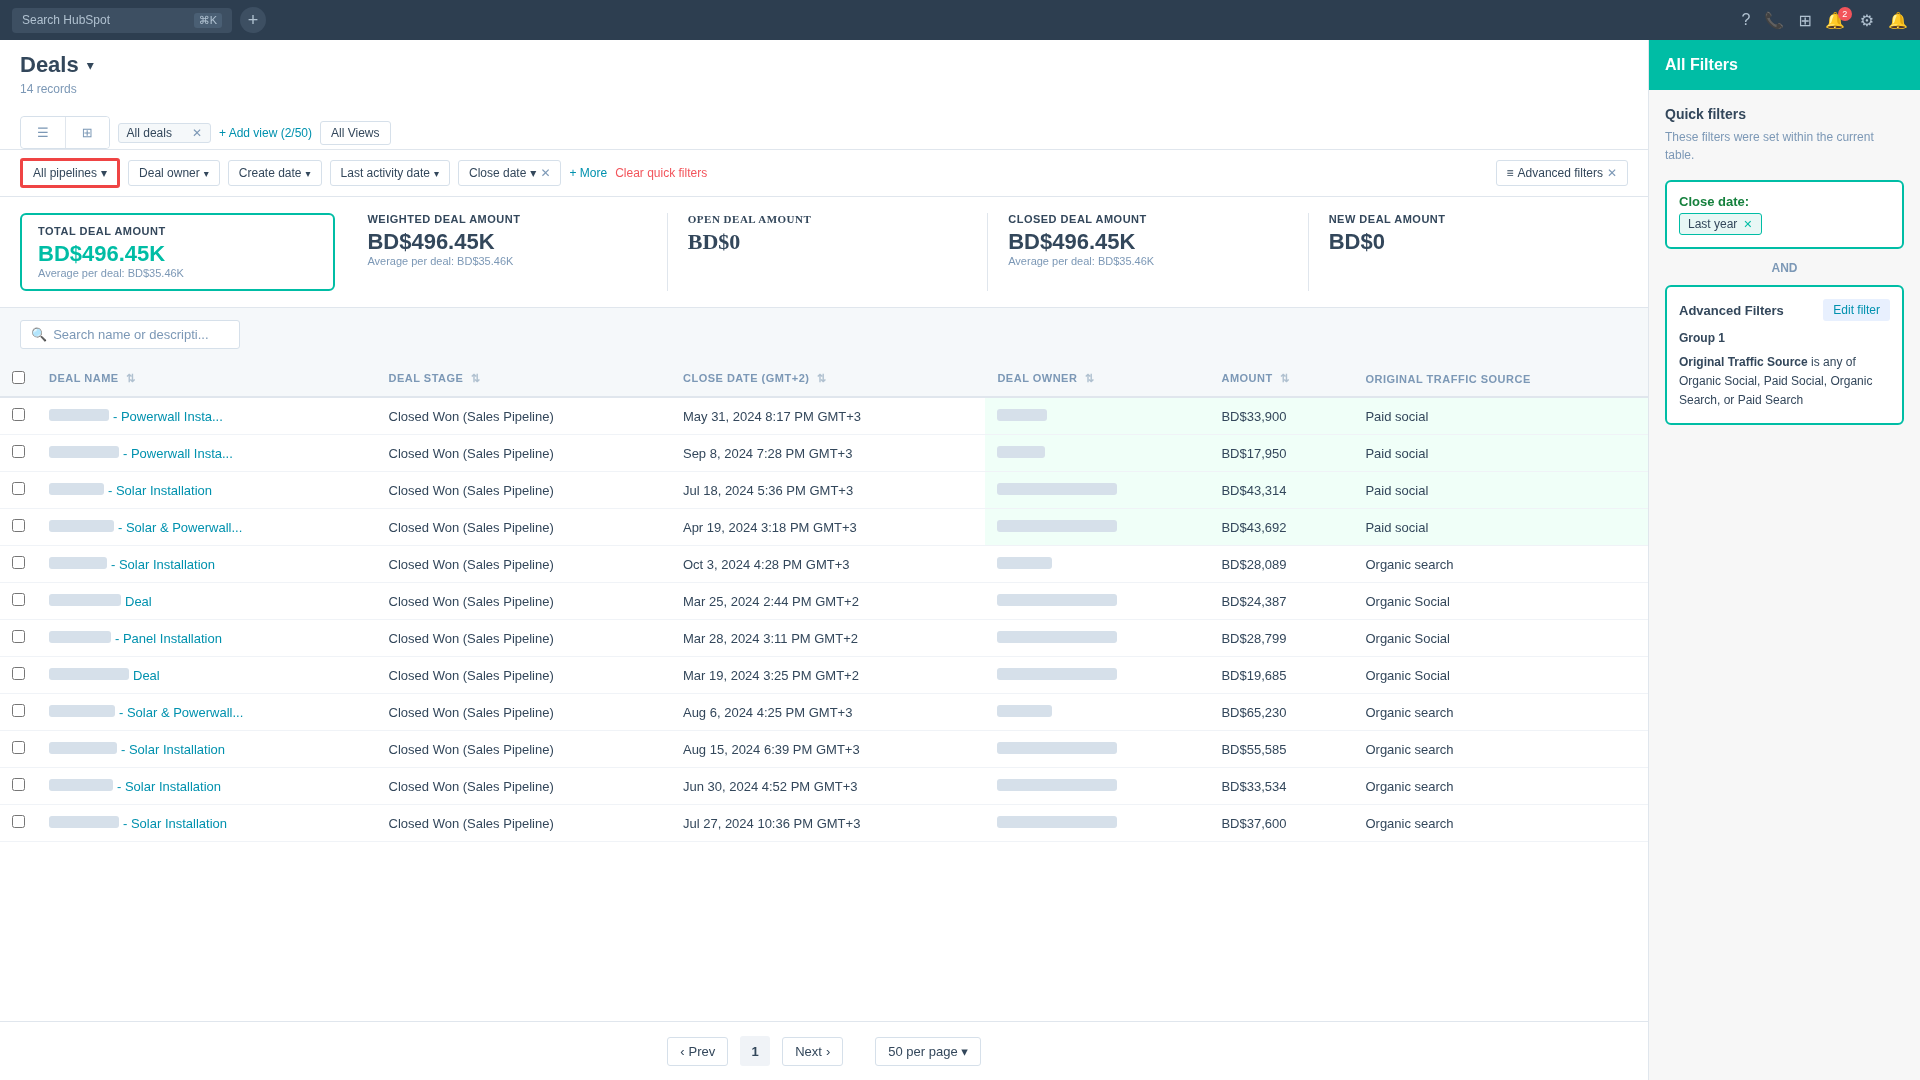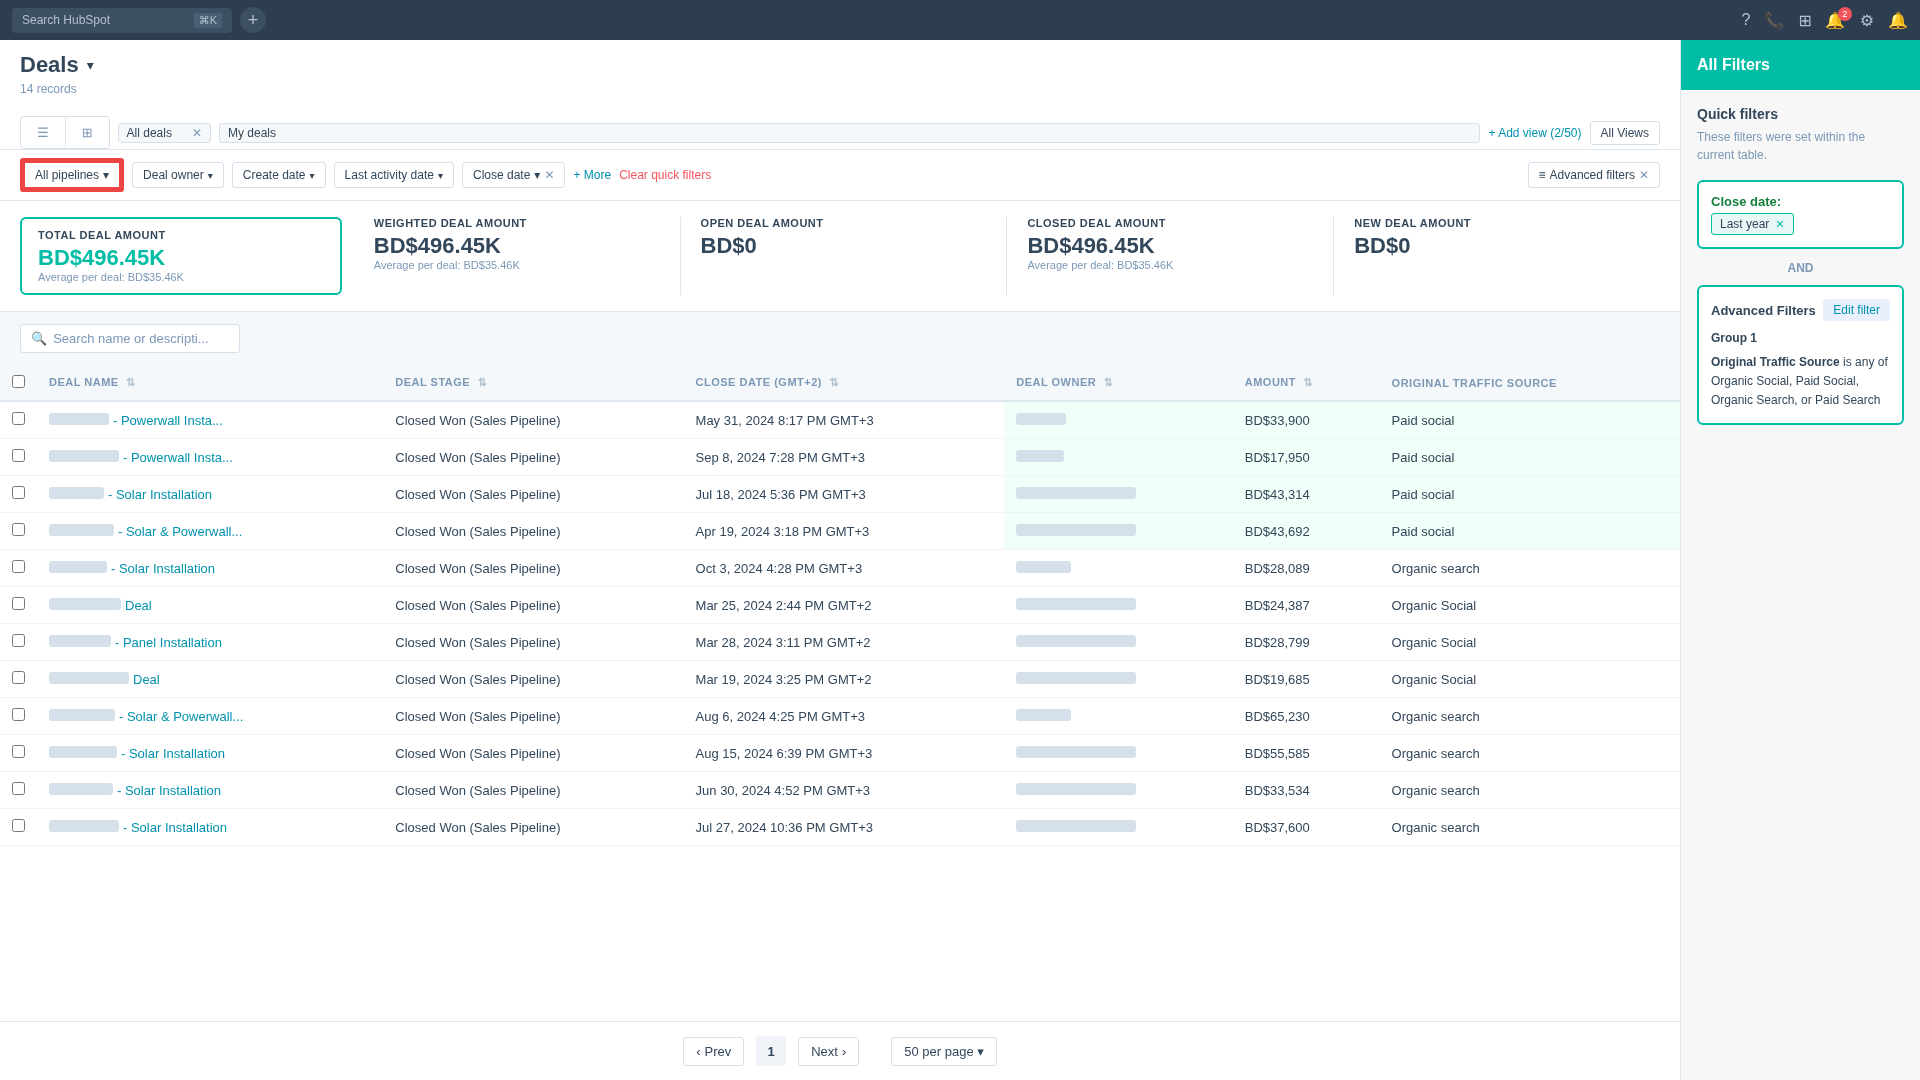--- a/index.html
+++ b/index.html
@@ -30,21 +30,21 @@
     .view-tab:first-child { border-radius: 4px 0 0 4px; }
     .all-deals-tag { background: #f5f8fa; border: 1px solid #d6e0ea; border-radius: 3px; padding: 2px 8px; font-size: 12px; color: #33475b; display: flex; align-items: center; gap: 20px; }
     .all-deals-tag .x { cursor: pointer; color: #7c98b6; }
     .my-deals-tag { background: #f5f8fa; border: 1px solid #d6e0ea; border-radius: 3px; padding: 2px 8px; font-size: 12px; color: #33475b; flex: 1; text-align: left; }
     .view-tabs-bar { display: flex; align-items: center; gap: 8px; padding: 10px 0 0; }
     .add-view-btn { color: #0091ae; font-size: 12px; cursor: pointer; white-space: nowrap; }
     .all-views-btn { color: #33475b; font-size: 12px; cursor: pointer; white-space: nowrap; border: 1px solid #d6e0ea; border-radius: 3px; padding: 4px 10px; background: white; }
 
     
     .filter-bar { background: white; border-bottom: 1px solid #e0e6ed; padding: 8px 20px; display: flex; align-items: center; gap: 8px; flex-shrink: 0; flex-wrap: wrap; }
-    .pipelines-btn { border: 5px solid #ef4444; border-radius: 3px; padding: 5px 10px; background: white; cursor: pointer; font-size: 12px; color: #33475b; display: flex; align-items: center; gap: 4px; }
+    .pipelines-btn { border: 3px solid #ef4444; border-radius: 3px; padding: 5px 10px; background: white; cursor: pointer; font-size: 12px; color: #33475b; display: flex; align-items: center; gap: 4px; }
     .filter-btn { border: 1px solid #d6e0ea; border-radius: 3px; padding: 5px 10px; background: white; cursor: pointer; font-size: 12px; color: #33475b; display: flex; align-items: center; gap: 4px; white-space: nowrap; }
     .filter-btn .chevron { font-size: 10px; }
     .close-date-btn { border: 1px solid #d6e0ea; border-radius: 3px; padding: 5px 10px; background: white; cursor: pointer; font-size: 12px; color: #33475b; display: flex; align-items: center; gap: 4px; }
     .close-date-btn .x { color: #7c98b6; cursor: pointer; }
     .more-btn { color: #0091ae; font-size: 12px; cursor: pointer; display: flex; align-items: center; gap: 4px; }
     .clear-filters-btn { color: #f2545b; font-size: 12px; cursor: pointer; white-space: nowrap; }
     .advanced-filters-btn { margin-left: auto; border: 1px solid #d6e0ea; border-radius: 3px; padding: 5px 10px; background: white; cursor: pointer; font-size: 12px; color: #33475b; display: flex; align-items: center; gap: 4px; }
     .advanced-filters-btn .x { color: #7c98b6; cursor: pointer; }
 
     
@@ -79,21 +79,21 @@
     .highlight-row td:nth-child(5), .highlight-row td:nth-child(6) { background: #f0fff8; }
 
     
     .pagination { background: white; border-top: 1px solid #e0e6ed; padding: 14px 20px; display: flex; align-items: center; justify-content: center; gap: 12px; flex-shrink: 0; }
     .page-btn { border: 1px solid #d6e0ea; border-radius: 3px; padding: 6px 12px; background: white; cursor: pointer; font-size: 13px; color: #33475b; display: flex; align-items: center; gap: 4px; }
     .page-btn:disabled { opacity: 0.5; cursor: not-allowed; }
     .page-num { width: 30px; height: 30px; border-radius: 3px; background: #f0f3f7; display: flex; align-items: center; justify-content: center; font-size: 13px; font-weight: 600; color: #33475b; }
     .per-page-btn { border: 1px solid #d6e0ea; border-radius: 3px; padding: 6px 12px; background: white; cursor: pointer; font-size: 13px; color: #33475b; margin-left: 20px; }
 
     
-    .filters-panel { width: 240px; background: #f7f7f7; border-left: 1px solid #e0e6ed; display: flex; flex-direction: column; flex-shrink: 0; }
+    .filters-panel { width: 272px; background: #f7f7f7; border-left: 1px solid #e0e6ed; display: flex; flex-direction: column; flex-shrink: 0; }
     .filters-header { background: #00bda5; color: white; padding: 16px; font-size: 16px; font-weight: 700; }
     .filters-body { padding: 16px; flex: 1; overflow-y: auto; }
     .quick-filters-title { font-size: 14px; font-weight: 700; color: #33475b; margin-bottom: 6px; }
     .quick-filters-desc { font-size: 12px; color: #7c98b6; margin-bottom: 16px; line-height: 1.5; }
 
     
     .filter-section-box { border: 2px solid #00bda5; border-radius: 6px; padding: 12px; margin-bottom: 12px; background: white; }
     .filter-section-label { font-size: 13px; font-weight: 600; color: #15803d; margin-bottom: 4px; }
     .filter-tag { display: inline-flex; align-items: center; gap: 6px; background: #e8f7f5; border: 1px solid #00bda5; border-radius: 3px; padding: 3px 8px; font-size: 12px; color: #33475b; }
     .filter-tag .x { color: #00bda5; cursor: pointer; font-size: 11px; }
@@ -141,23 +141,20 @@
       <div class="page-subtitle">14 records</div>
       <div class="view-tabs-bar">
         <div style="display:flex;align-items:center;gap:0;border:1px solid #d6e0ea;border-radius:4px;overflow:hidden;">
           <button class="view-tab" style="border:none;border-right:1px solid #e0e6ed;">☰</button>
           <button class="view-tab" style="border:none;">⊞</button>
         </div>
         <div class="all-deals-tag">
           <span>All deals</span>
           <span class="x">✕</span>
         </div>
-        <div class="my-deals-tag">
-          <span>My deals</span>
-        </div>
         <div class="add-view-btn">+ Add view (2/50)</div>
         <div class="all-views-btn">All Views</div>
       </div>
     </div>
 
     <div class="filter-bar">
       <button class="pipelines-btn">
         <span>All pipelines</span>
         <span>▾</span>
       </button>
@@ -193,21 +190,21 @@
       <div class="summary-card" style="border:2px solid #00bda5;border-radius:6px;padding:10px 16px;margin-right:12px;flex:1;">
         <div class="summary-label">TOTAL DEAL AMOUNT</div>
         <div class="summary-amount">BD$496.45K</div>
         <div class="summary-avg">Average per deal: BD$35.46K</div>
       </div>
       <div class="summary-card" style="flex:1;padding:0 20px;border-right:1px solid #e0e6ed;">
         <div class="summary-label">WEIGHTED DEAL AMOUNT</div>
         <div class="summary-amount-gray">BD$496.45K</div>
         <div class="summary-avg">Average per deal: BD$35.46K</div>
       </div>
-      <div class="summary-card" style="flex:1;padding:0 20px;border-right:1px solid #e0e6ed;">
+      <div class="summary-card" style="flex:1;padding:0 20px;border-right:1px solid #e0e6ed;font-family:Liberation Serif, serif;">
         <div class="summary-label">OPEN DEAL AMOUNT</div>
         <div class="summary-amount-gray">BD$0</div>
       </div>
       <div class="summary-card" style="flex:1;padding:0 20px;border-right:1px solid #e0e6ed;">
         <div class="summary-label">CLOSED DEAL AMOUNT</div>
         <div class="summary-amount-gray">BD$496.45K</div>
         <div class="summary-avg">Average per deal: BD$35.46K</div>
       </div>
       <div class="summary-card" style="flex:1;padding:0 20px;">
         <div class="summary-label">NEW DEAL AMOUNT</div>

